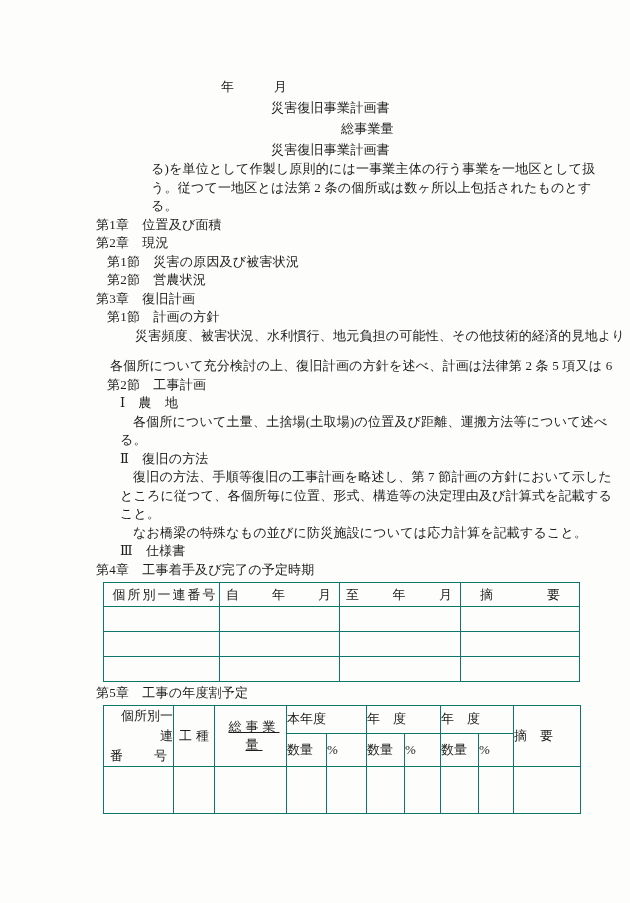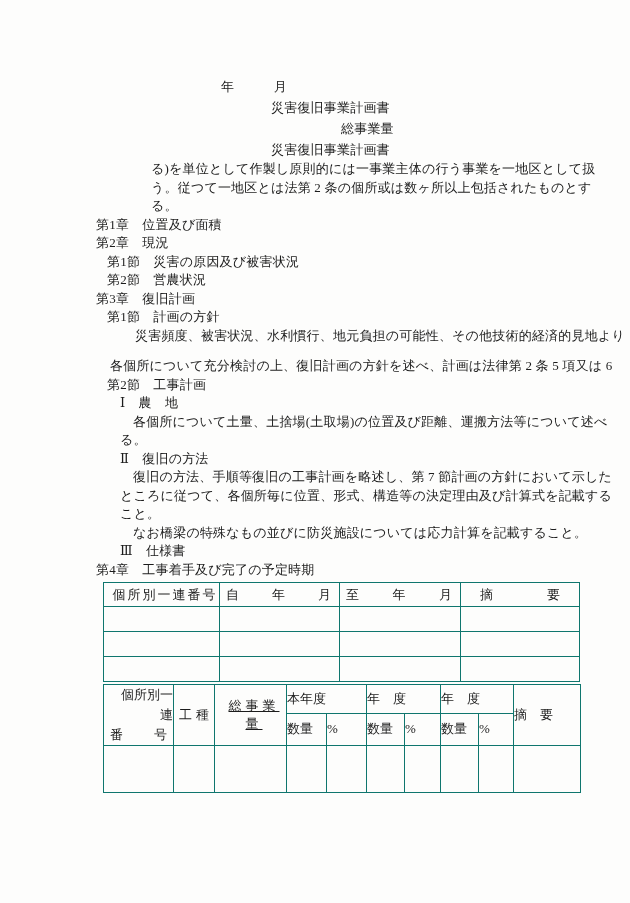--- a/index.html
+++ b/index.html
@@ -157,20 +157,21 @@
     </tr>
     <tr class="brow">
       <td></td>
       <td></td>
       <td></td>
       <td></td>
     </tr>
   </tbody>
     </table>
 
+  <div class="line lv-chapter mt2">第5章　工事の年度割予定</div>
 
   <table class="t2">
     <colgroup>
       <col style="width:70px">
         <col style="width:41px">
         <col style="width:72px">
       <col style="width:40px">
         <col style="width:40px">
       <col style="width:38px">
         <col style="width:36px">

